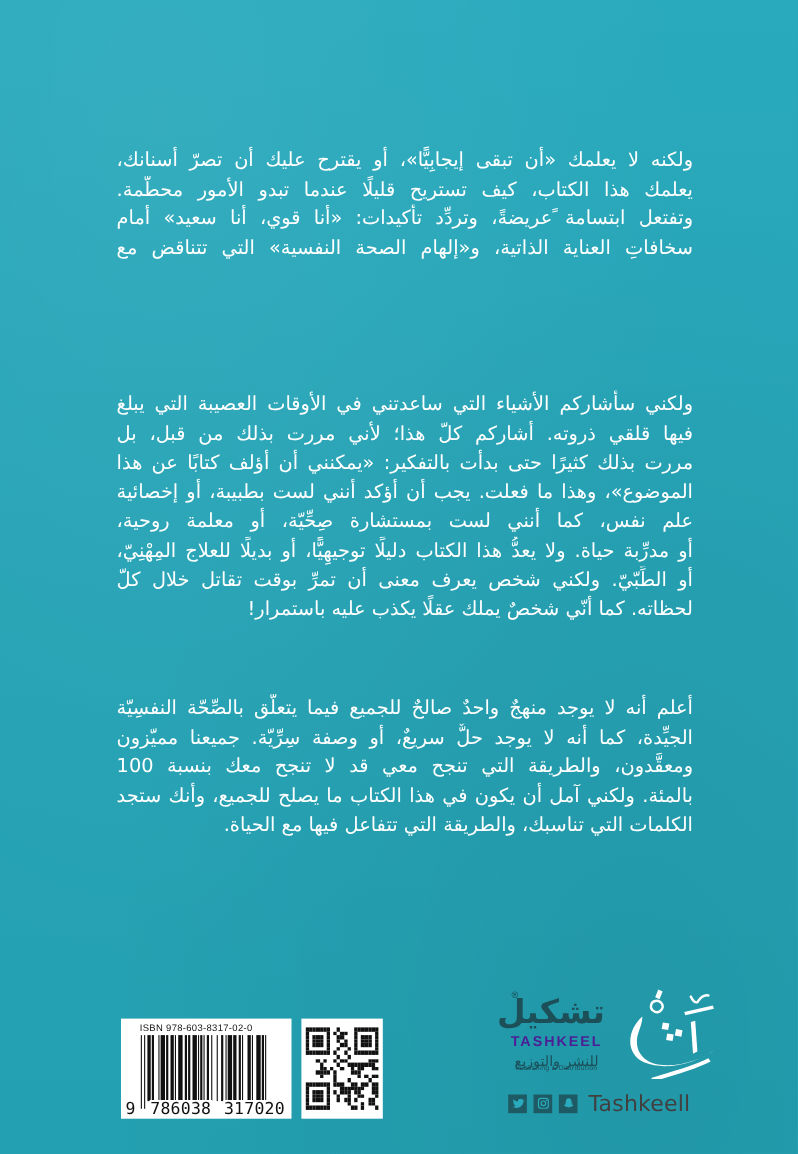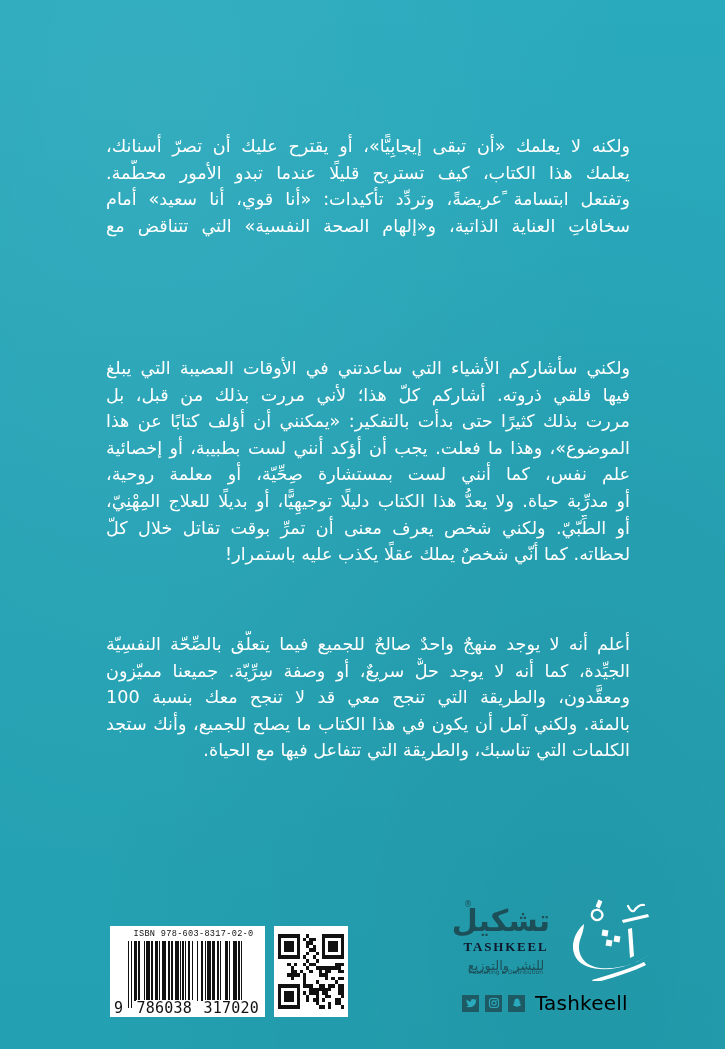--- a/index.html
+++ b/index.html
@@ -47,25 +47,25 @@
     .barcode-box {
       position: absolute;
       left: 110px;
       top: 926px;
       width: 155px;
       height: 91px;
       background: #ffffff;
       padding: 3px 5px 2px 5px;
     }
     .isbn-label {
-      font-family: Liberation Mono, monospace;
+      font-family: Liberation Sans, sans-serif;
       font-size: 8.6px;
       letter-spacing: 0.3px;
       color: #111;
-      text-align: center;
+      text-align: left;
       line-height: 11px;
       height: 11px;
       padding-left: 12px;
     }
     .bars {
       position: absolute;
       left: 18px;
       top: 15px;
       width: 130px;
       height: 60px;
@@ -142,25 +142,25 @@
       top: 4px;
       font-size: 8px;
       color: #1c4f58;
     }
     .logo-en {
       position: absolute;
       left: 8px;
       top: 43px;
       width: 92px;
       text-align: center;
-      font-family: Liberation Serif, serif;
+      font-family: Liberation Sans, sans-serif;
       font-weight: bold;
       font-size: 13px;
       letter-spacing: 1.8px;
-      color: #0f172a;
+      color: #4c1d95;
     }
     .logo-sub-ar {
       position: absolute;
       left: 8px;
       top: 62px;
       width: 92px;
       direction: rtl;
       text-align: center;
       font-size: 13px;
       color: #1c4f58;
@@ -196,21 +196,21 @@
       background: #1e5a64;
       display: flex;
       align-items: center;
       justify-content: center;
     }
     .soc svg { width: 12px; height: 12px; }
     .handle {
       margin-left: 4px;
       font-family: "DejaVu Sans", sans-serif;
       font-size: 20px;
-      color: #000000;
+      color: #404040;
       line-height: 20px;
       letter-spacing: 0.2px;
     }
   </style>
 </head>
 <body>
 
 <div class="body-text" id="p1">
   <span class="line">ولكنه لا يعلمك «أن تبقى إيجابِيًّا»، أو يقترح عليك أن تصرّ أسنانك،</span>
   <span class="line">يعلمك هذا الكتاب، كيف تستريح قليلًا عندما تبدو الأمور محطّمة.</span>

